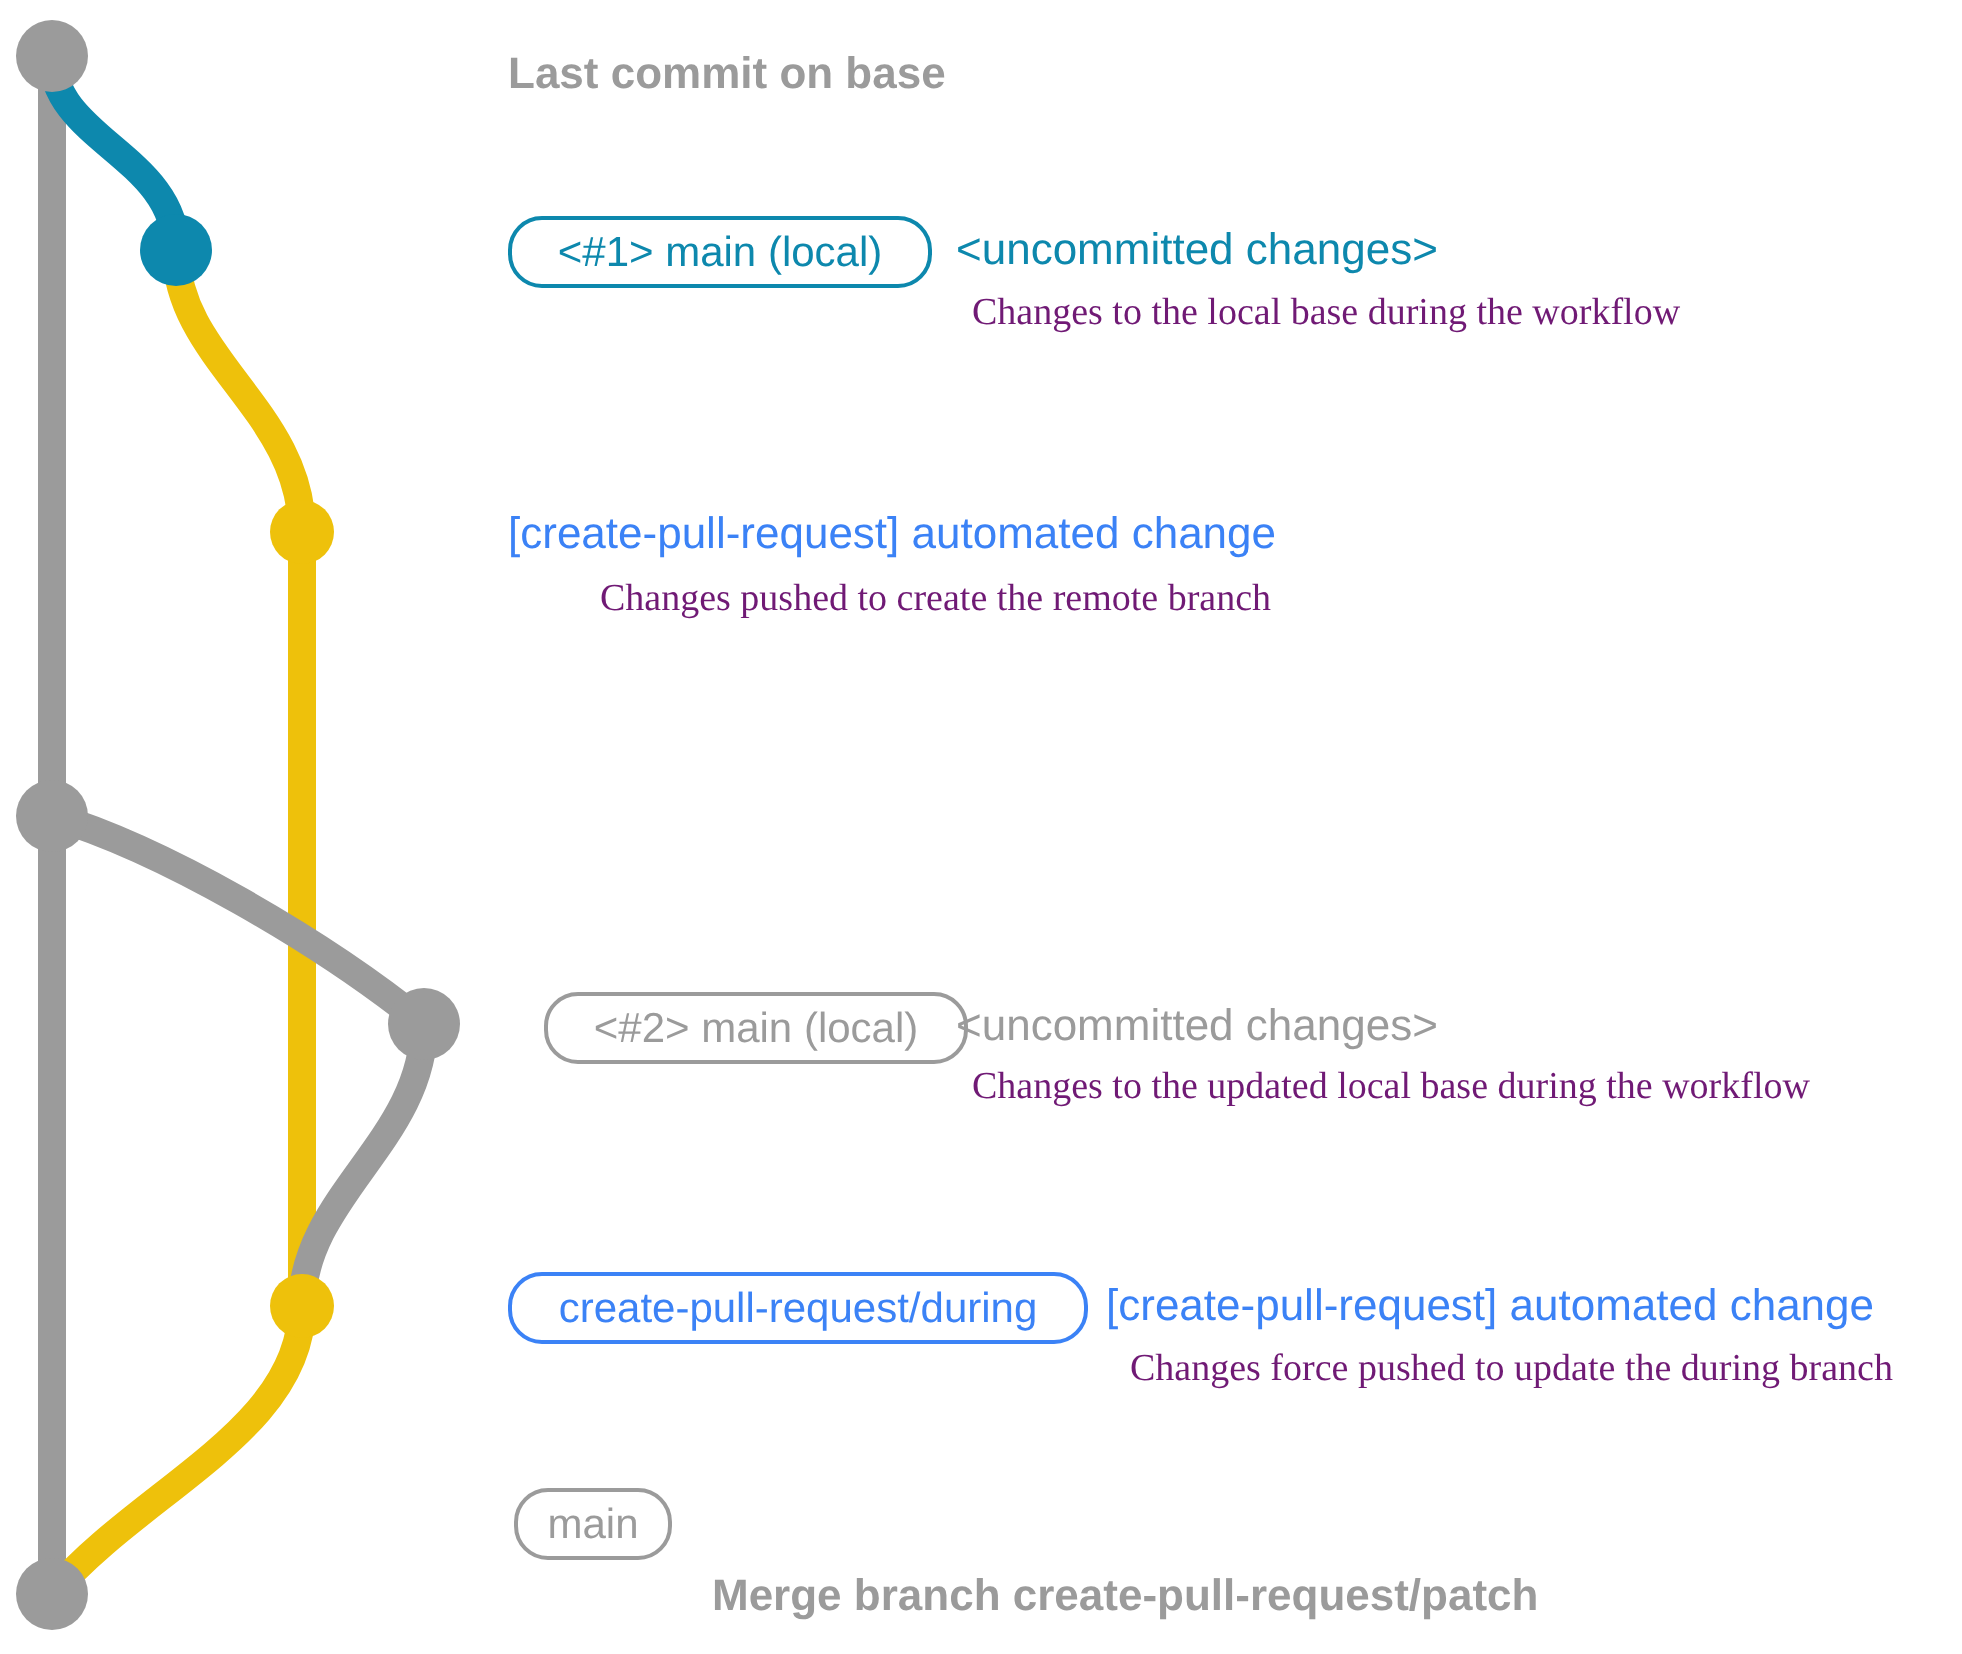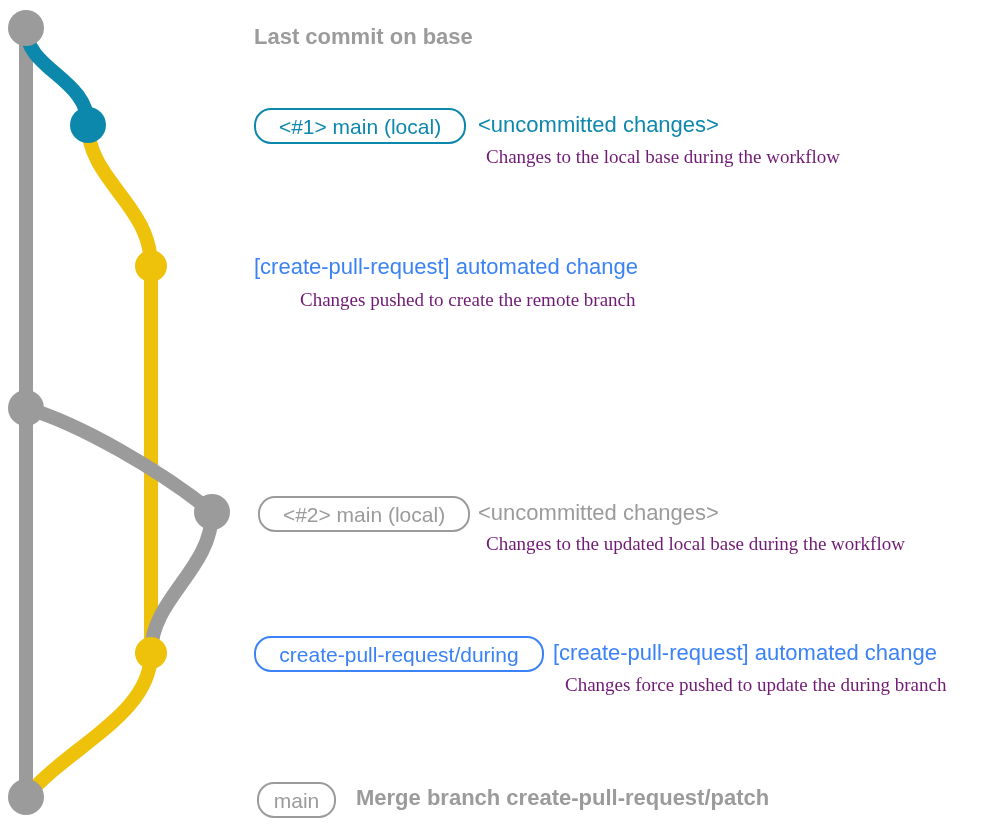--- a/index.html
+++ b/index.html
@@ -95,24 +95,24 @@
   <div class="row-title label-gray" style="left:254px; top:24px;font-weight:bold;">Last commit on base</div>
 
   <div class="pill label-blue" style="left:254px; top:108px; width:212px;">&lt;#1&gt; main (local)</div>
   <div class="row-title label-blue" style="left:478px; top:112px;">&lt;uncommitted changes&gt;</div>
   <div class="row-desc" style="left:486px; top:146px;">Changes to the local base during the workflow</div>
 
   <div class="row-title label-gold" style="left:254px; top:254px;">[create-pull-request] automated change</div>
   <div class="row-desc" style="left:268px; top:289px;margin-left:32px;">Changes pushed to create the remote branch</div>
 
 
-  <div class="pill label-gray" style="left:258px; top:496px; width:212px;">&lt;#2&gt; main (local)</div>
+  <div class="pill label-gray" style="left:272px; top:496px; width:212px;">&lt;#2&gt; main (local)</div>
   <div class="row-title label-gray" style="left:478px; top:500px;">&lt;uncommitted changes&gt;</div>
   <div class="row-desc" style="left:486px; top:533px;">Changes to the updated local base during the workflow</div>
 
   <div class="pill label-gold" style="left:254px; top:636px; width:290px;">create-pull-request/during</div>
   <div class="row-title label-gold" style="left:553px; top:640px;">[create-pull-request] automated change</div>
   <div class="row-desc" style="left:565px; top:674px;">Changes force pushed to update the during branch</div>
 
-  <div class="pill label-gray" style="left:257px; top:782px; width:79px;">main</div>
+  <div class="pill label-gray" style="left:257px; top:744px; width:79px;">main</div>
   <div class="row-title label-gray" style="left:356px; top:785px;font-weight:bold;">Merge branch create-pull-request/patch</div>
 
 </div>
 
 </body></html>

